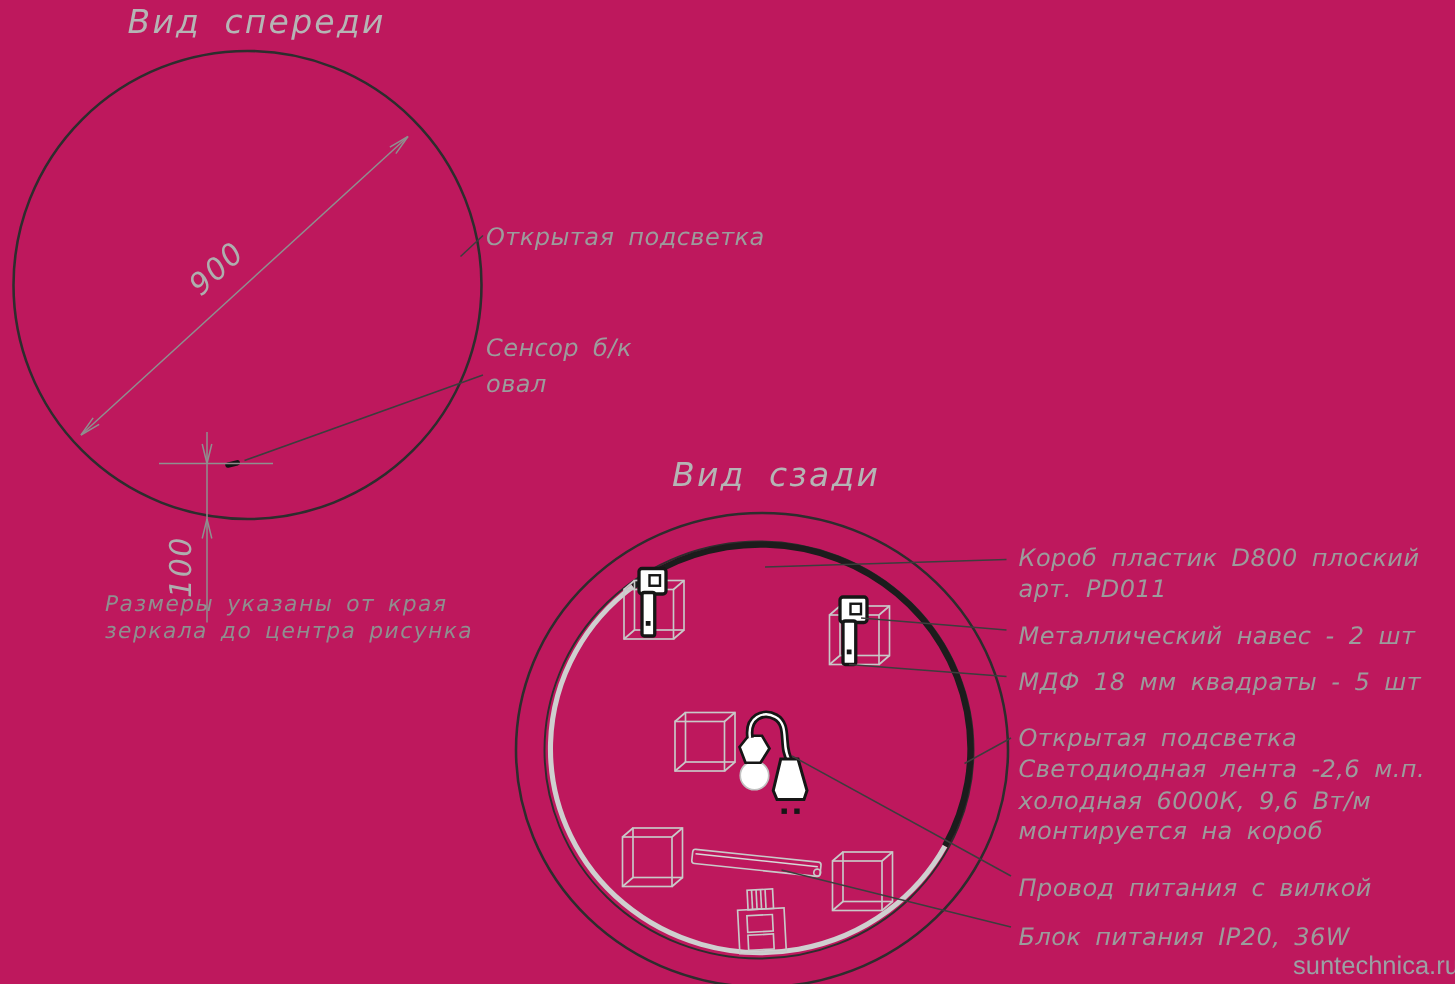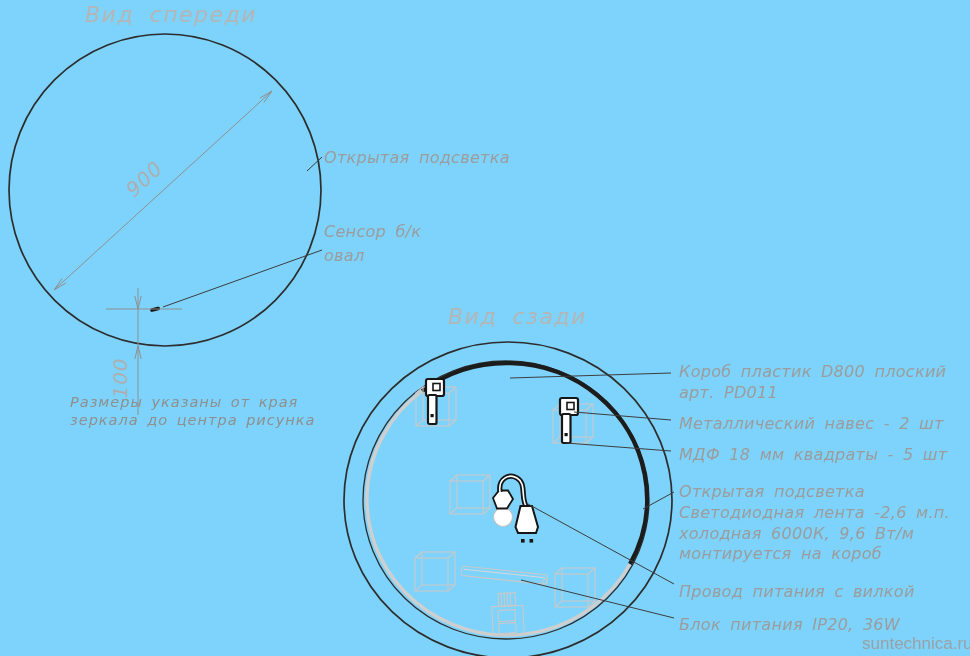--- a/index.html
+++ b/index.html
@@ -1,16 +1,16 @@
 <!DOCTYPE html>
 <html><head>
 <meta charset="utf-8">
 <style>
   html,body{margin:0;padding:0;background:#ffffff;}
-  #stage{position:relative;width:970px;height:656px;background:#7dd3fc;overflow:hidden;}
+  #stage{position:relative;width:970px;height:656px;background:#be185d;overflow:hidden;}
   svg{display:block;}
   .t{font-family:"DejaVu Sans",sans-serif;font-style:italic;font-size:16px;fill:#9c9c9c;letter-spacing:0.3px;word-spacing:4px;}
   .title{font-family:"DejaVu Sans",sans-serif;font-style:italic;font-size:22px;fill:#b5b5b5;letter-spacing:1.5px;word-spacing:7px;}
   .dim{font-family:"DejaVu Sans",sans-serif;font-style:italic;font-size:20px;fill:#aeaeae;letter-spacing:1px;}
   .note{font-family:"DejaVu Sans",sans-serif;font-style:italic;font-size:14.5px;fill:#8f8f8f;letter-spacing:1px;word-spacing:3px;}
   .wm{font-family:"Liberation Sans","DejaVu Sans",sans-serif;font-size:17px;fill:#9ba0a4;}
   .ln{stroke:#3d3d3d;stroke-width:1;fill:none;}
   .dimln{stroke:#8f8f8f;stroke-width:1;fill:none;}
   .gray3d{stroke:#c9c9c9;stroke-width:1.1;fill:none;}
 </style>

